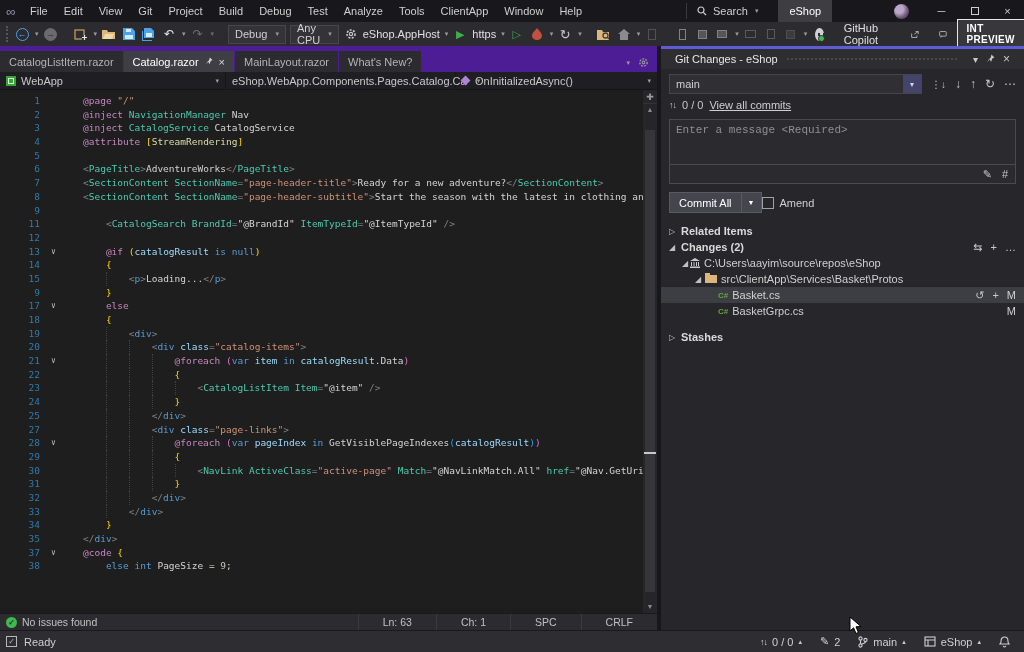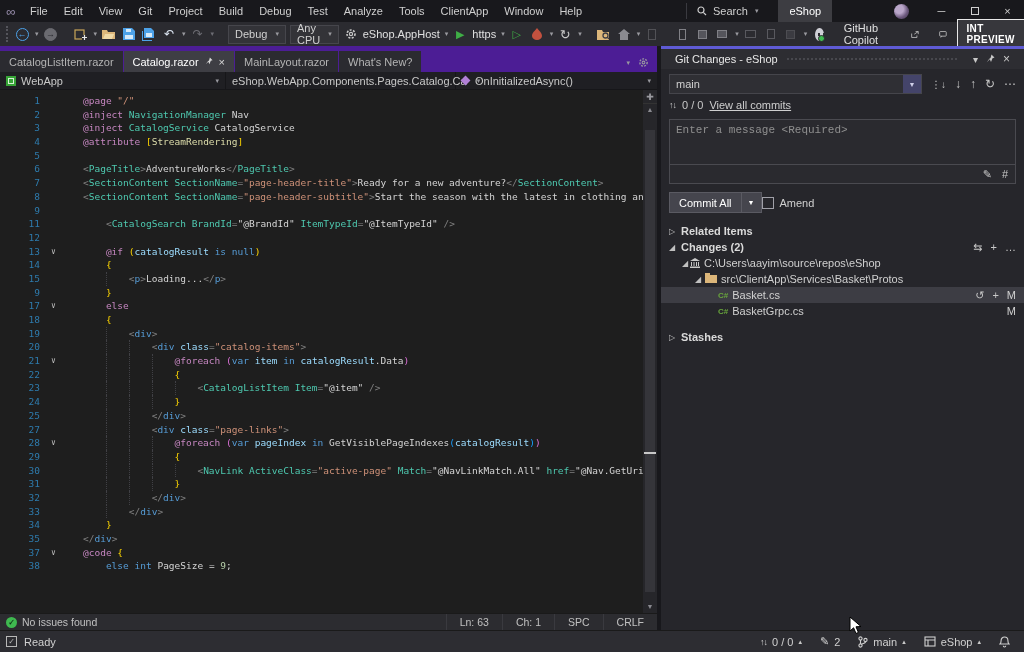--- a/index.html
+++ b/index.html
@@ -69,21 +69,21 @@
   #v-scroll { position:absolute; right:0; top:44px; width:14px; bottom:17px; background:#26262a; }
   .sb-arrow { width:14px; height:12px; text-align:center; color:#8a8a90; font-size:7px; line-height:12px; }
   #sb-split { width:14px; height:14px; text-align:center; color:#9a9aa0; font-size:9px; line-height:14px; border-bottom:1px solid #333; }
   #sb-thumb { position:absolute; left:2px; right:2px; top:40px; height:462px; background:#35353a; }
   #sb-marker { position:absolute; left:1px; right:1px; top:362px; height:2px; background:#c8c8c8; }
   #sb-bottom { position:absolute; bottom:0; left:0; }
   
   #issues-bar { position:absolute; left:0; right:0; bottom:0; height:17px; background:#2c2c30; border-top:1px solid #1a1a1a; display:flex; align-items:center; font-size:10.5px; color:#c0c0c0; }
   .check-circle { width:11px; height:11px; border-radius:50%; background:#3fb950; color:#103a18; font-size:8px; line-height:11px; text-align:center; margin:0 5px 0 6px; font-weight:bold; }
   #issues-right { margin-left:auto; display:flex; height:100%; align-items:center; }
-  .stat-seg { padding:0 13px; height:100%; display:flex; align-items:center; border-left:1px solid #3a3a3f; }
+  .stat-seg { padding:0 24px; height:100%; display:flex; align-items:center; border-left:1px solid #3a3a3f; }
   
   #git-accent { height:3px; background:#5f5bd5; }
   #git-title { height:20px; background:#2d2d32; display:flex; align-items:center; padding:0 14px; color:#e8e8e8; }
   .drag-dots { flex:1; height:5px; margin:0 8px; background:radial-gradient(circle, #47474d 1px, transparent 1.1px); background-size:4px 4px; }
   .gt-icon { color:#c8c8c8; margin-left:8px; font-size:10px; }
   #branch-row { display:flex; align-items:center; padding:5px 8px 3px 8px; gap:9px; }
   #branch-combo { flex:1; display:flex; align-items:center; height:20px; background:#2f2f34; border:1px solid #45454b; }
   #branch-combo .bc-label { flex:1; padding:0 6px; color:#d0d0d0; }
   #branch-combo .bc-caret { width:18px; height:100%; background:#44446a; color:#cfcfe8; font-size:7px; display:flex; align-items:center; justify-content:center; }
   .git-op { color:#c8c8c8; font-size:12px; }

